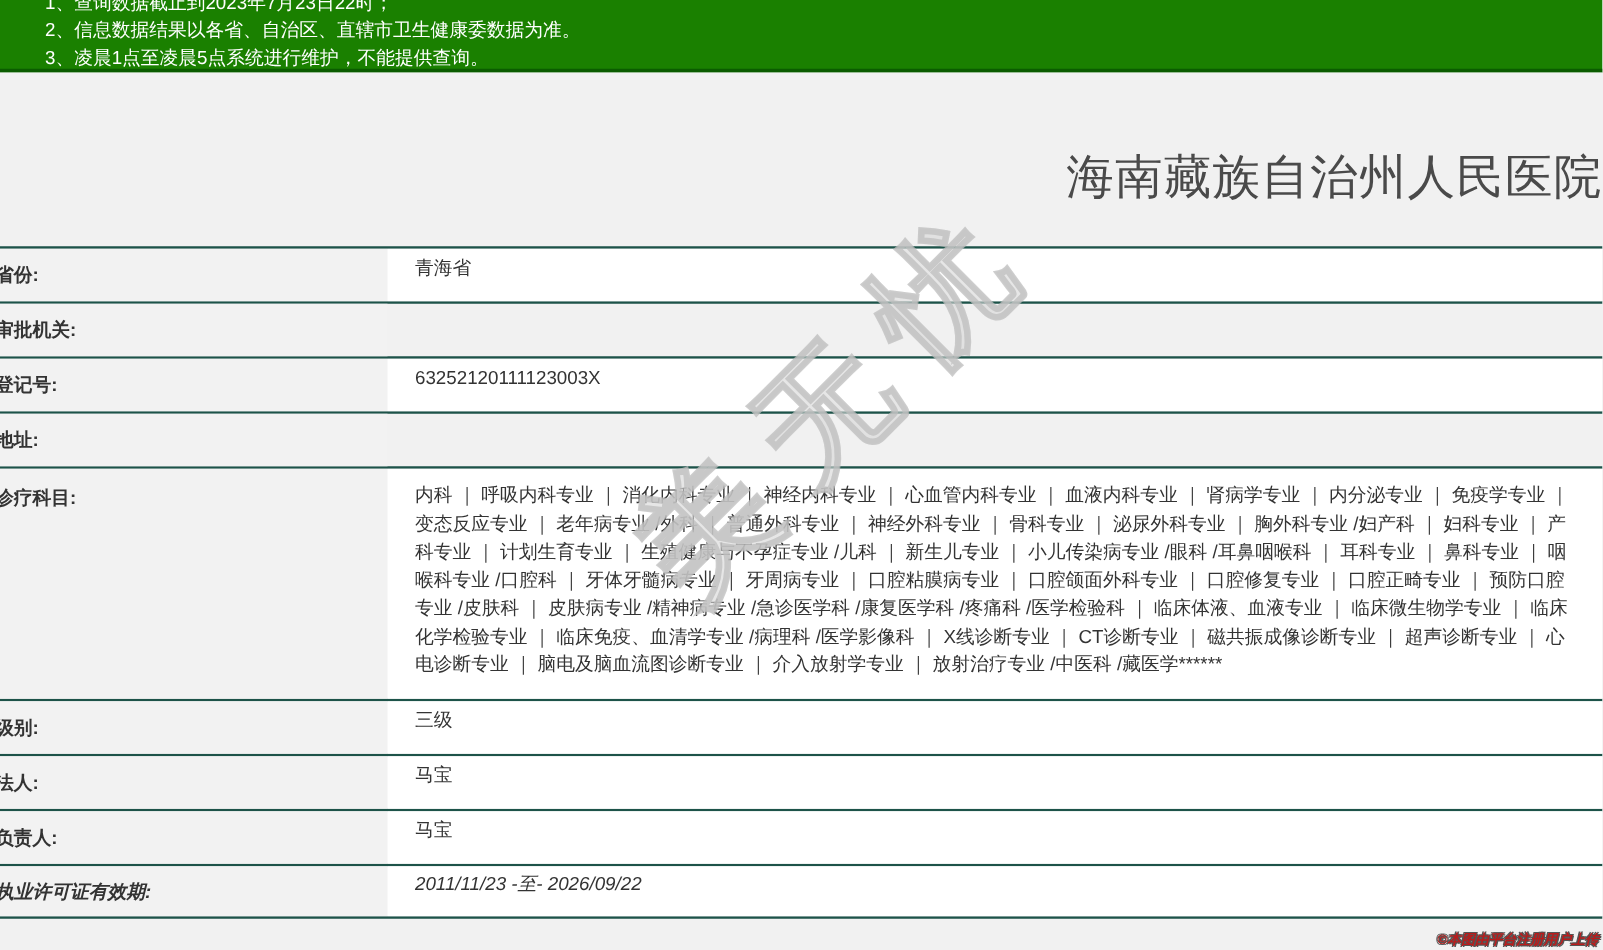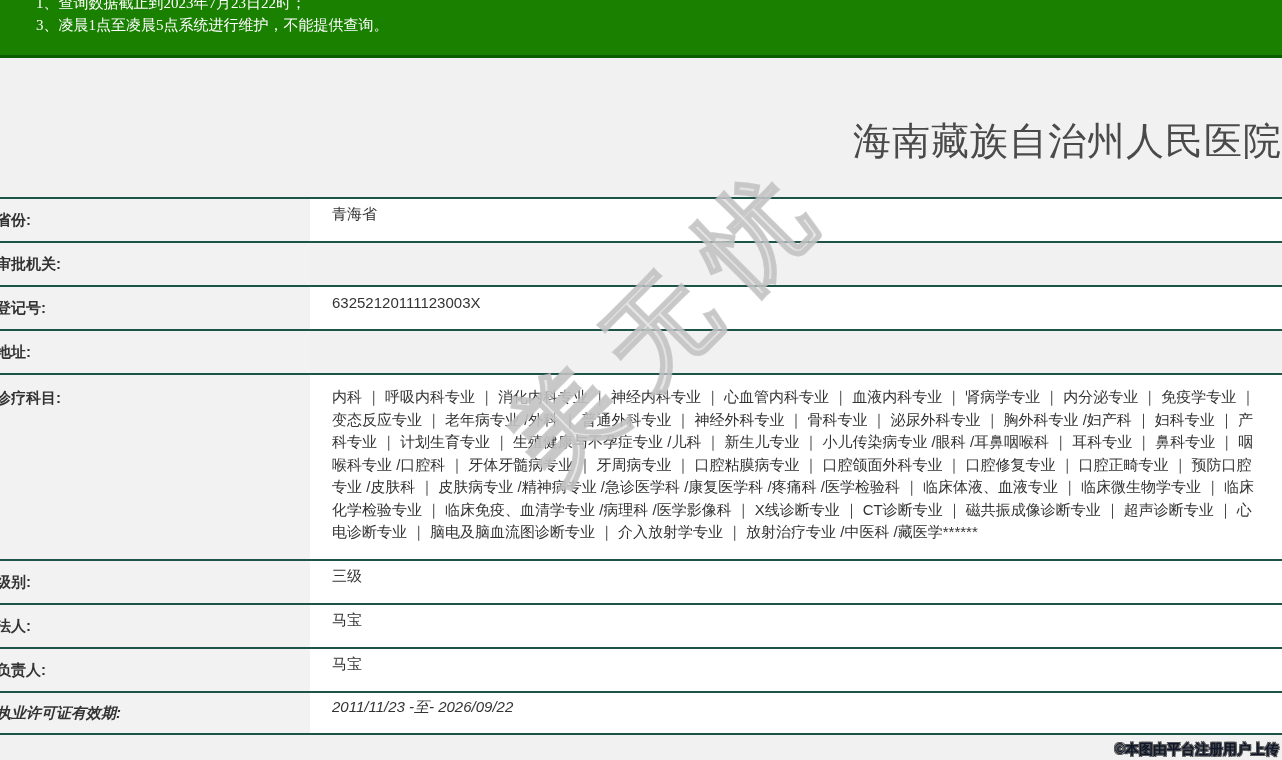--- a/index.html
+++ b/index.html
@@ -10,21 +10,20 @@
     position:relative;
   }
 
   
   .banner {
     background:#1a8000;
     height:58px;
     border-bottom:3px solid #0b5c00;
     overflow:hidden;
     padding-left:36px;
-    font-family:Liberation Serif, serif;
   }
   .banner-inner { margin-top:-8px; }
   .notice {
     color:#ffffff;
     font-size:15px;
     line-height:22px;
     white-space:nowrap;
   }
 
   
@@ -84,33 +83,35 @@
     letter-spacing:28px;
     white-space:nowrap;
     color:rgba(255,255,255,0.25);
     -webkit-text-stroke:2px rgba(190,190,190,0.75);
     text-shadow:0 0 1px rgba(190,190,190,0.5);
   }
   .copyright {
     position:absolute;
     right:3px; bottom:1px;
     z-index:60;
-    font-size:14px;
+    font-size:11px;
     font-weight:bold;
-    color:#0f172a;
+    color:#b91c1c;
     text-shadow:-1px -1px 0 #555, 1px -1px 0 #555, -1px 1px 0 #555, 1px 1px 0 #555;
     pointer-events:none;
+    font-style:italic;
   }
 </style>
 </head>
 <body>
 
 <div class="banner">
   <div class="banner-inner">
     <div class="notice">1、查询数据截止到2023年7月23日22时；</div>
+    <div class="notice">2、信息数据结果以各省、自治区、直辖市卫生健康委数据为准。</div>
     <div class="notice">3、凌晨1点至凌晨5点系统进行维护，不能提供查询。</div>
   </div>
 </div>
 
 <div class="title-section">
   <h1 class="page-title">海南藏族自治州人民医院</h1>
 </div>
 
 <div class="info-table">
 

